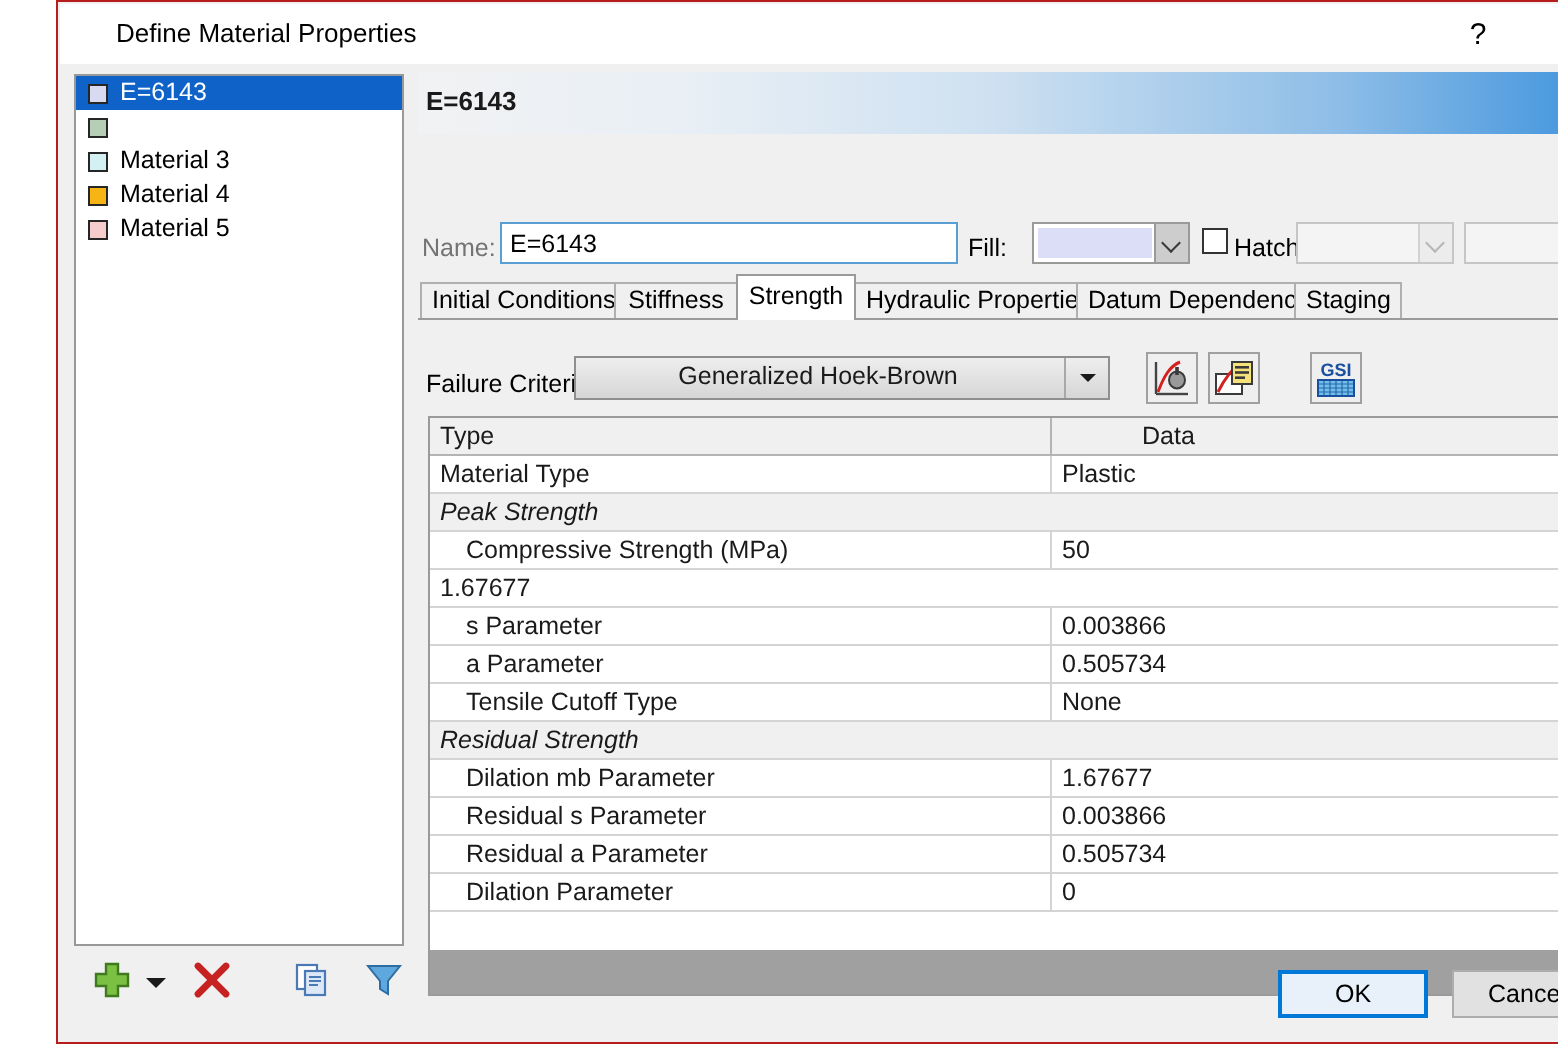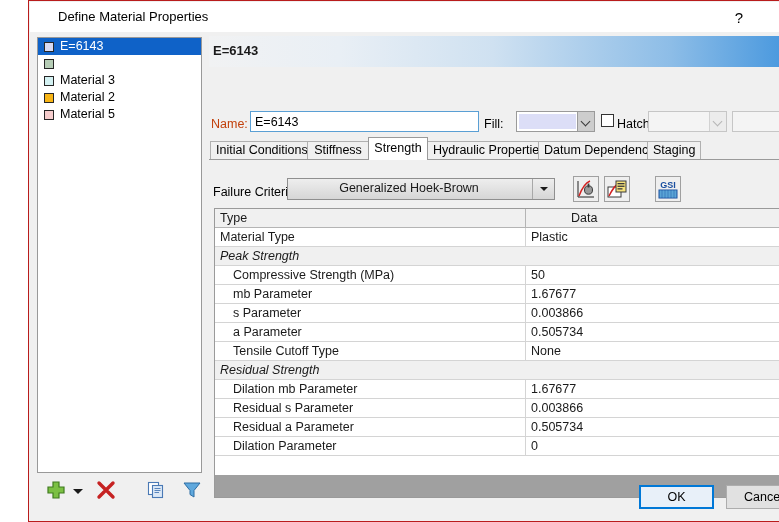--- a/index.html
+++ b/index.html
@@ -107,21 +107,21 @@
     font-weight: bold;
     color: #1a1a1a;
     white-space: nowrap;
   }
 
   
   #name-label {
     position: absolute;
     left: 2px; top: 84px;
     font-size: 12.5px;
-    color: #c2410c;
+    color: #737373;
   }
   #name-input {
     position: absolute;
     left: 41px; top: 78px;
     width: 229px; height: 21px;
     box-sizing: border-box;
     border: 1px solid #5a9fd4;
     background: #ffffff;
     font-family: "Liberation Sans", sans-serif;
     font-size: 12.5px;
@@ -399,21 +399,21 @@
       </div>
       <div class="mat-row">
         <span class="swatch" style="background: rgb(182, 205, 182);"></span>
       </div>
       <div class="mat-row">
         <span class="swatch" style="background: rgb(211, 241, 242);"></span>
         <span class="mat-label">Material 3</span>
       </div>
       <div class="mat-row">
         <span class="swatch" style="background: rgb(247, 180, 21);"></span>
-        <span class="mat-label">Material 2</span>
+        <span class="mat-label">Material 4</span>
       </div>
       <div class="mat-row">
         <span class="swatch" style="background: rgb(246, 205, 205);"></span>
         <span class="mat-label">Material 5</span>
       </div>
     </div>
 
   <div id="content">
 
     <div id="banner">
@@ -500,21 +500,20 @@
             <div class="gcell-data"><span>Plastic</span><i class="tri-down"></i></div>
           </div>
           <div class="grow group">
             <div class="gcell-type">Peak Strength</div>
           </div>
           <div class="grow">
             <div class="gcell-type indent1">Compressive Strength (MPa)</div>
             <div class="gcell-data"><span>50</span></div>
           </div>
           <div class="grow">
-            <div class="gcell-type indent1">mb Parameter</div>
             <div class="gcell-data"><span>1.67677</span></div>
           </div>
           <div class="grow">
             <div class="gcell-type indent1">s Parameter</div>
             <div class="gcell-data"><span>0.003866</span></div>
           </div>
           <div class="grow">
             <div class="gcell-type indent1">a Parameter</div>
             <div class="gcell-data"><span>0.505734</span></div>
           </div>

